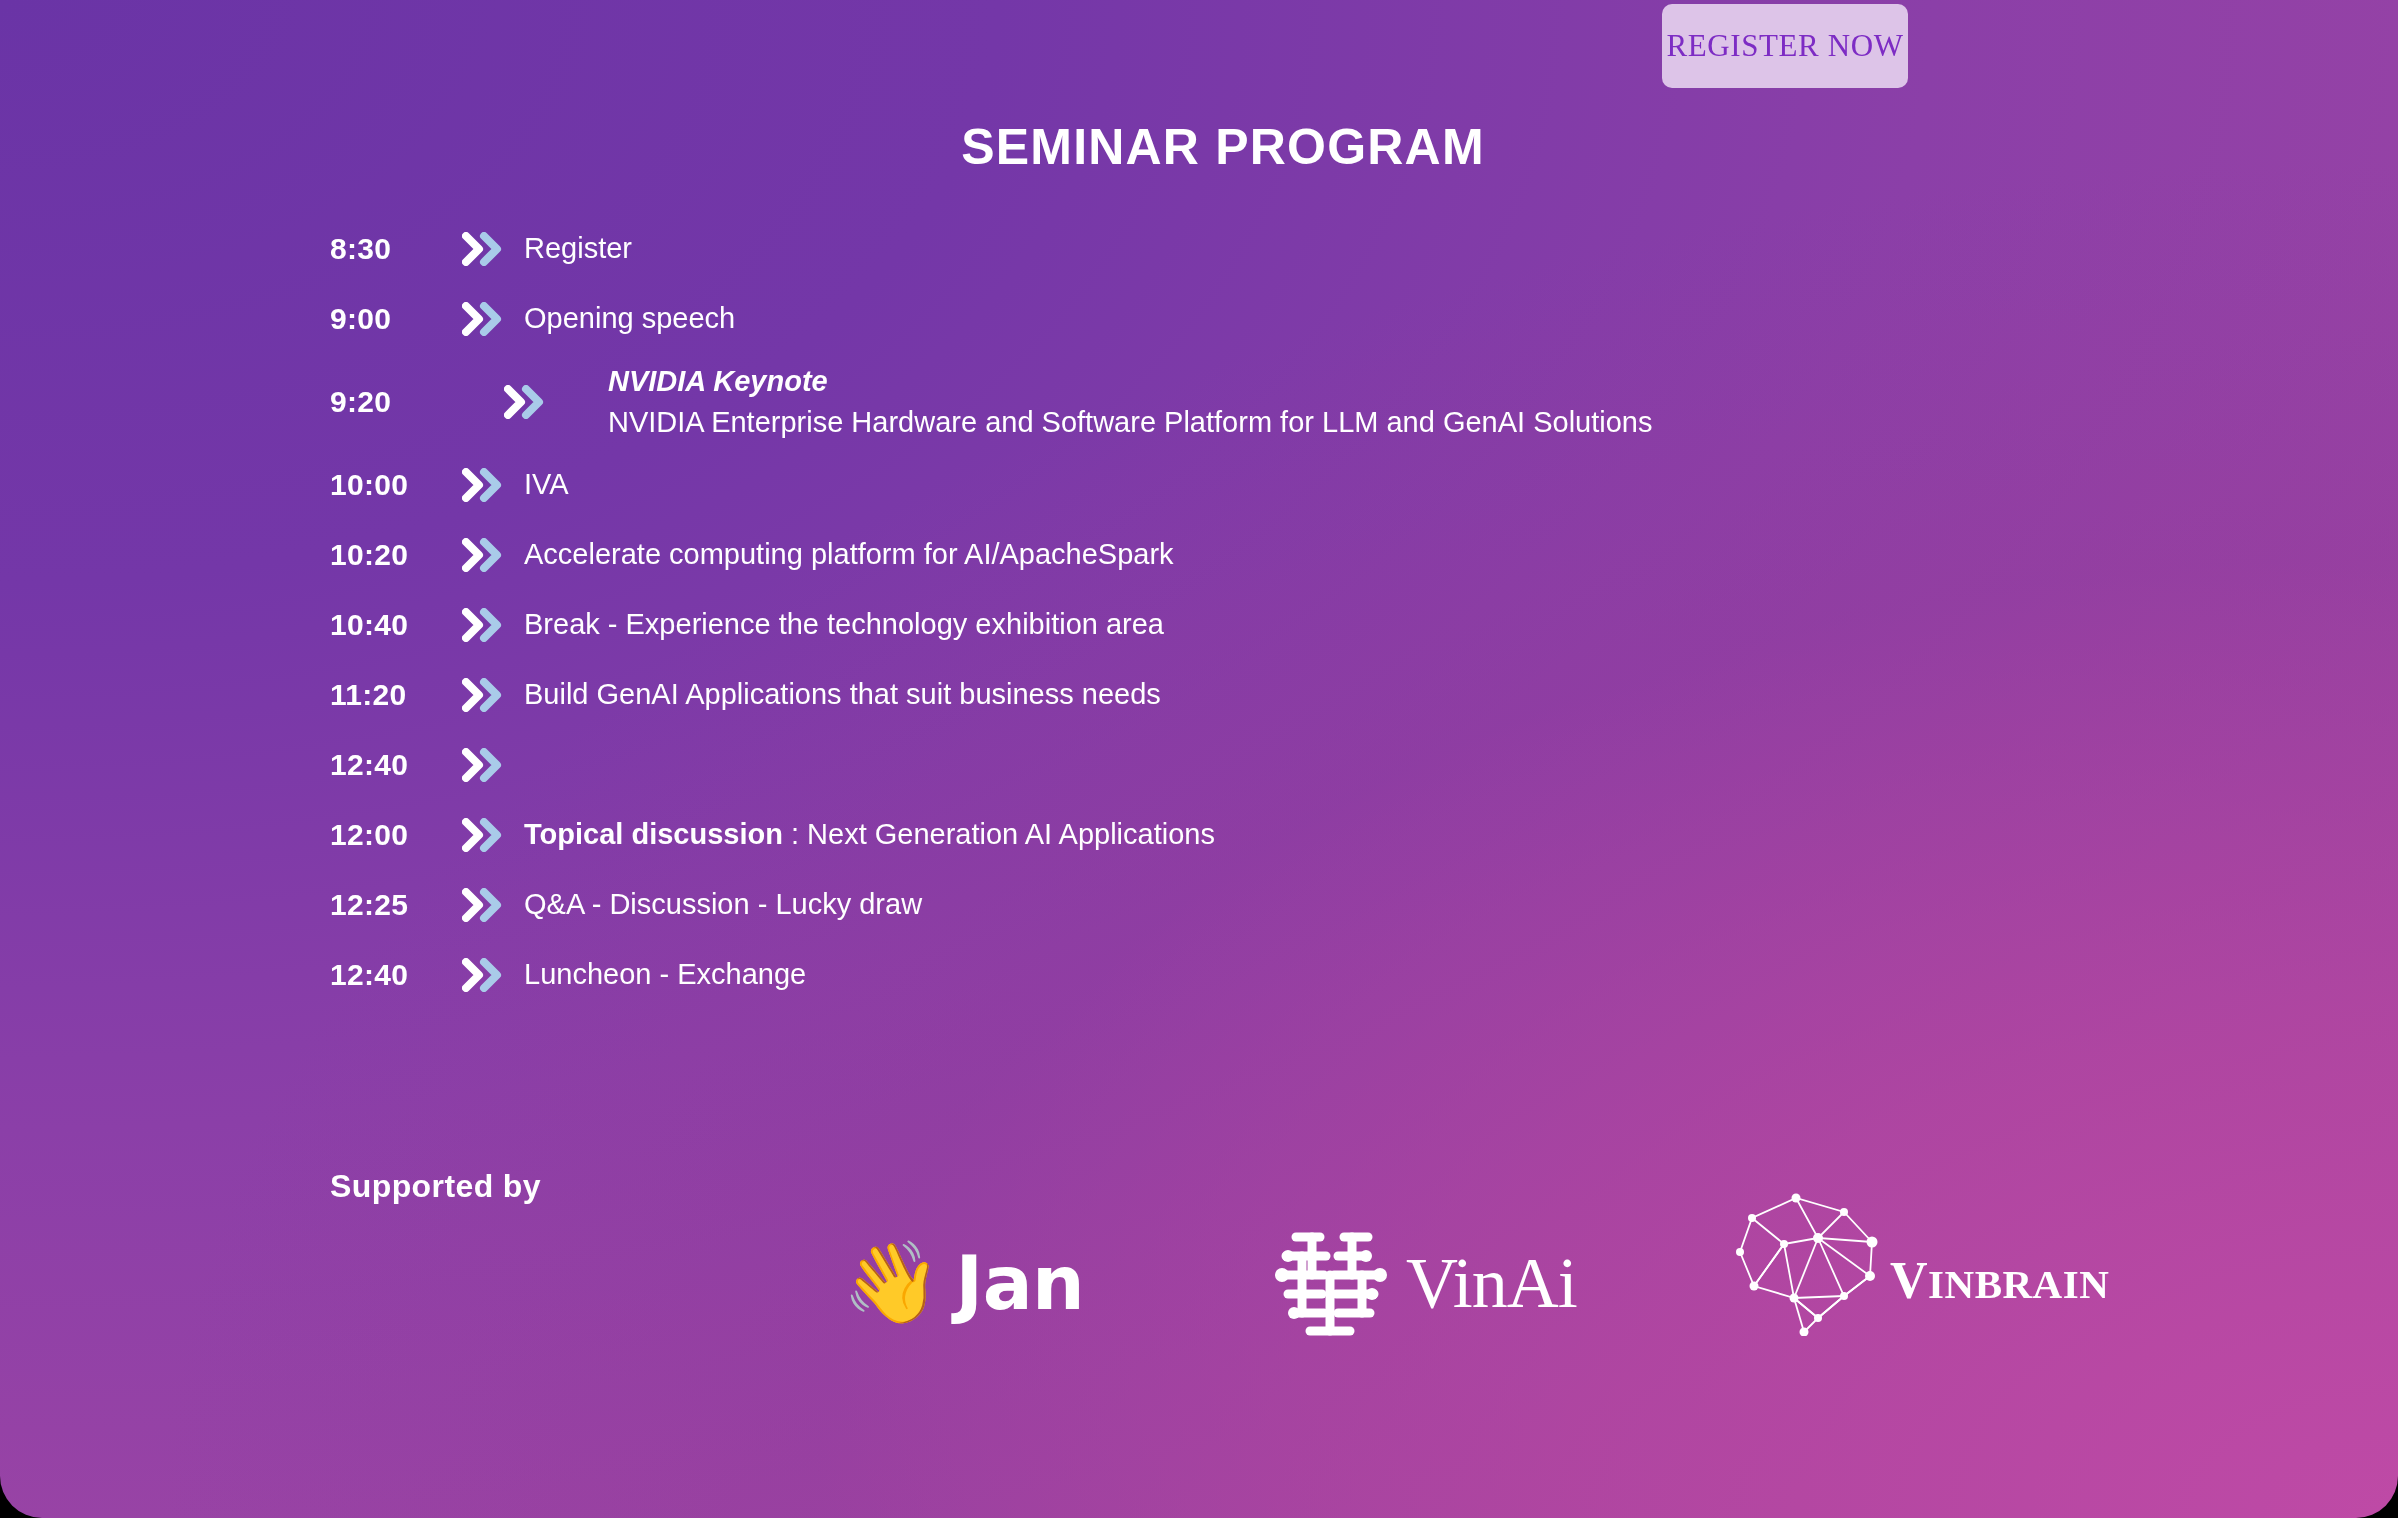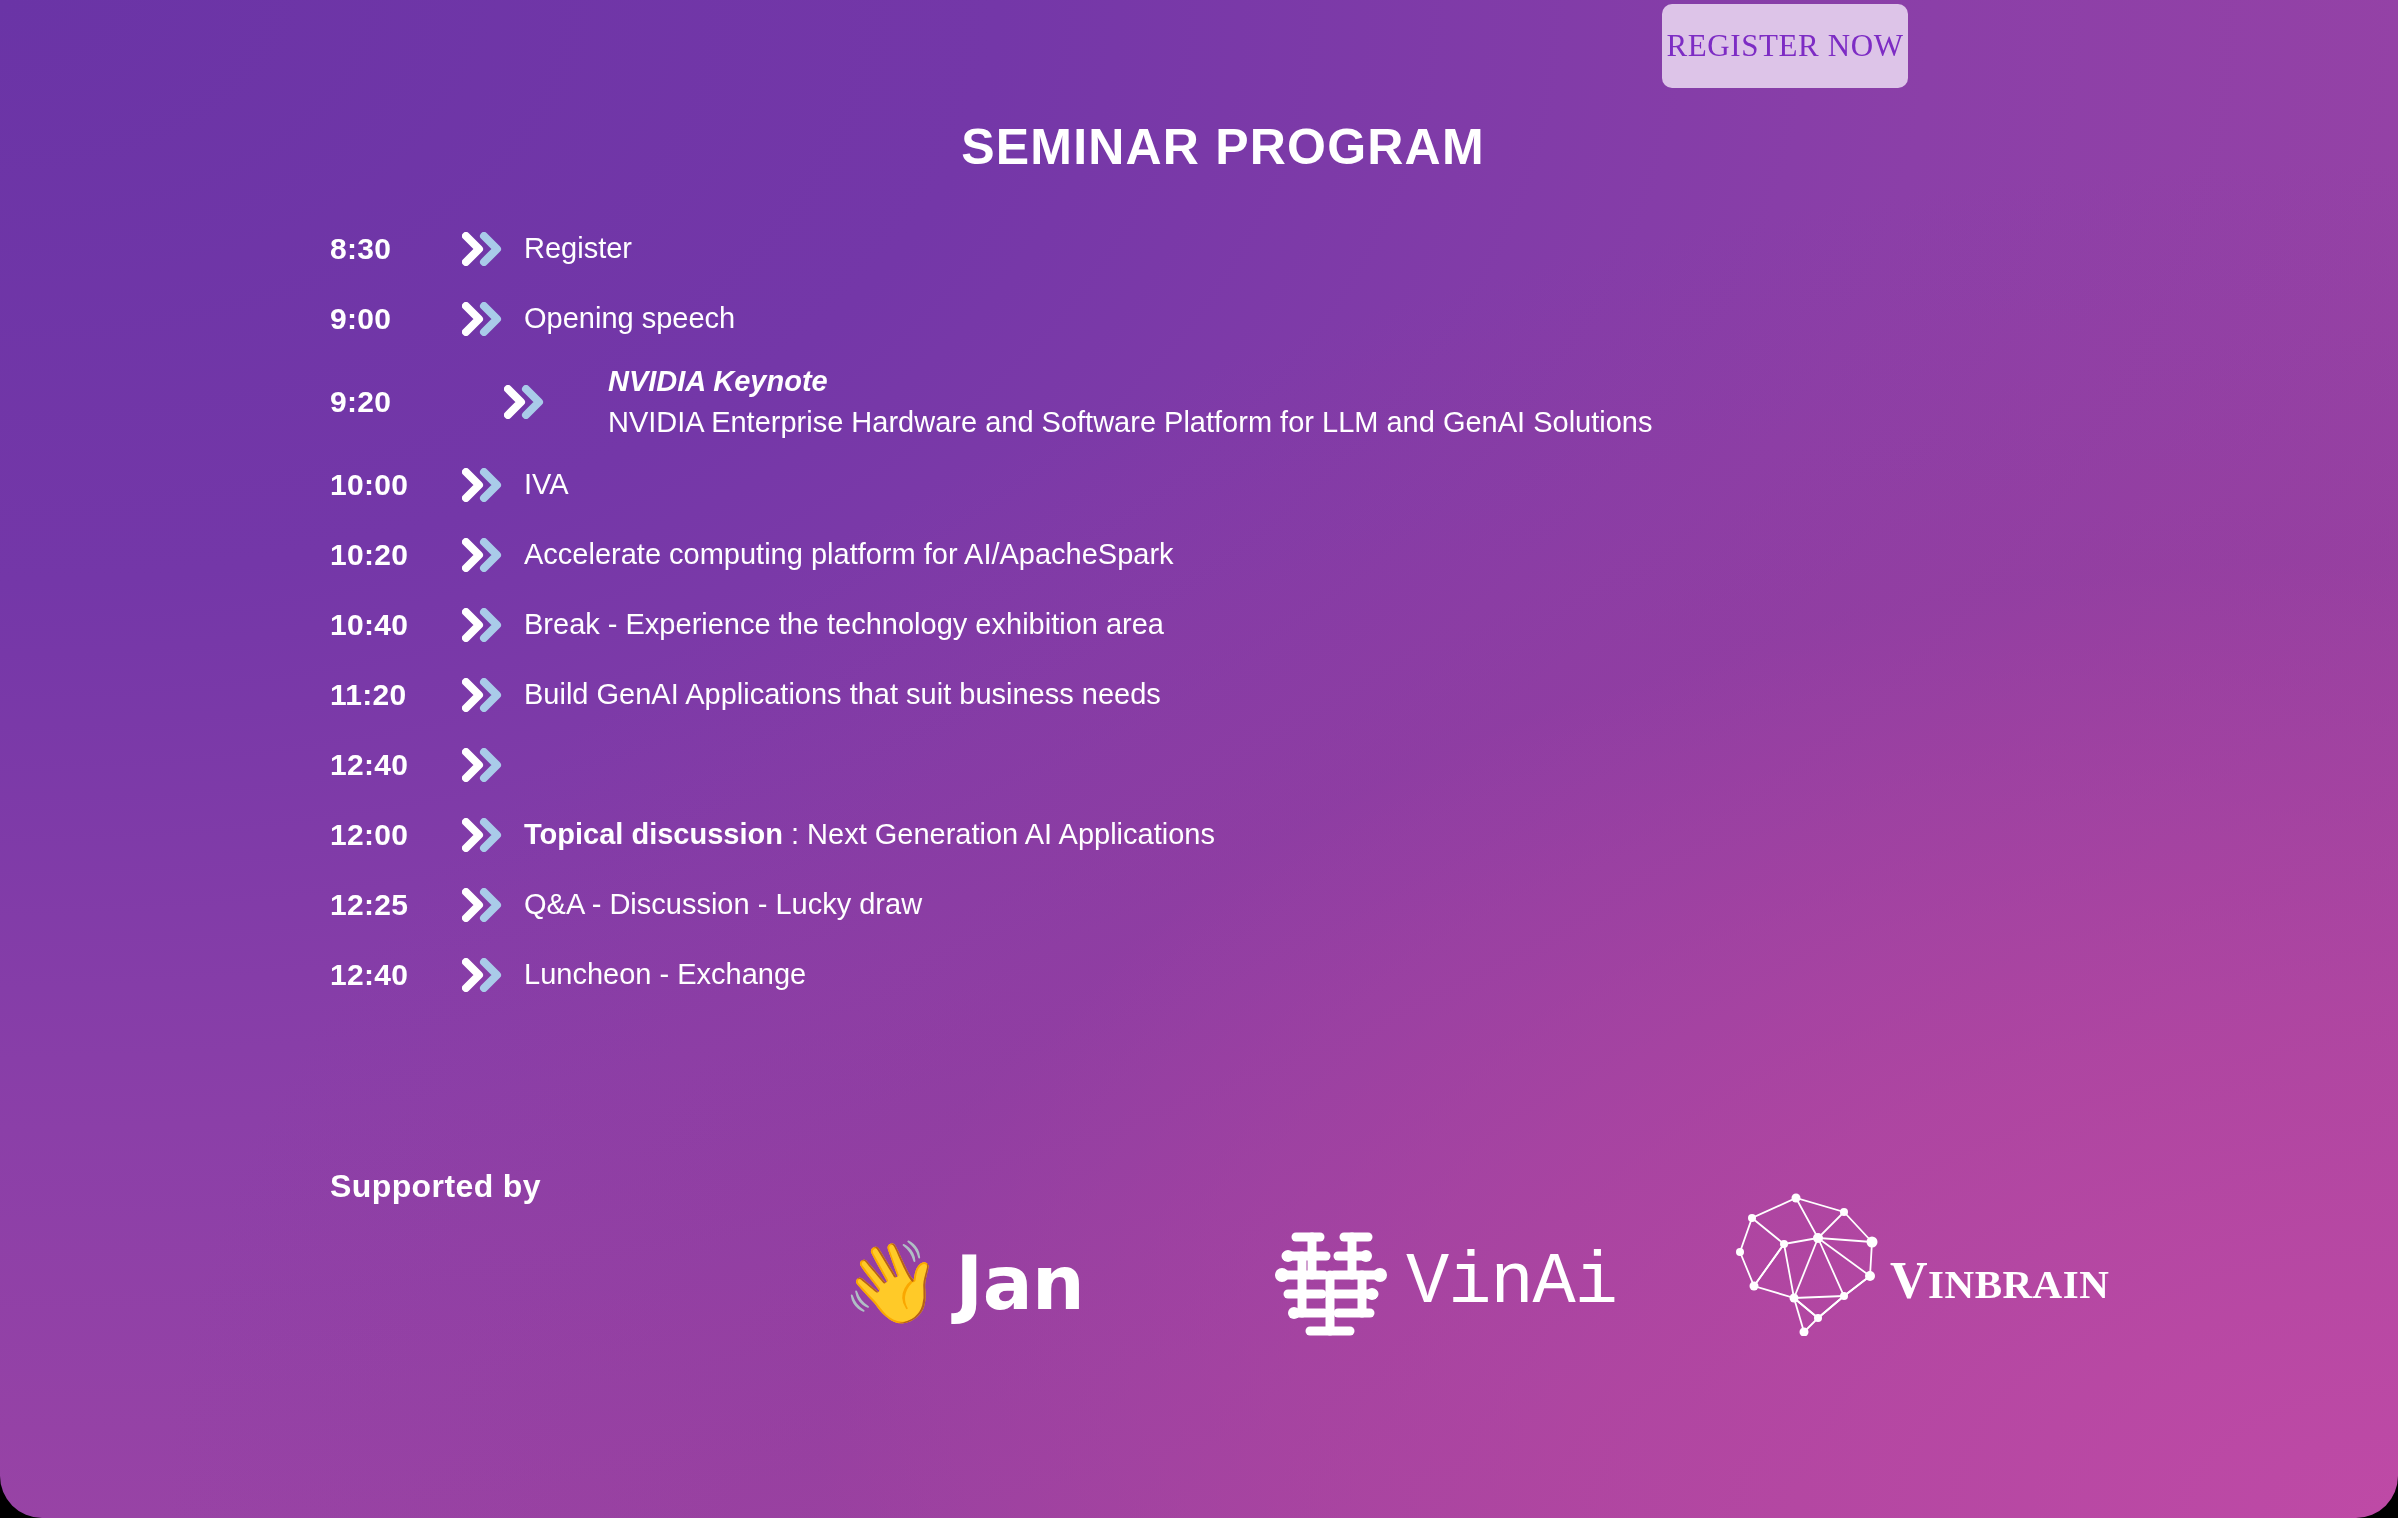--- a/index.html
+++ b/index.html
@@ -164,21 +164,21 @@
     font-family: "DejaVu Sans", sans-serif;
   }
 
   
   .vinai-word {
     color: #ffffff;
     font-size: 72px;
     font-weight: 500;
     letter-spacing: -1px;
     margin-left: 14px;
-    font-family: Liberation Mono, monospace;
+    font-family: Liberation Serif, serif;
   }
 
   
   .vinbrain-word {
     color: #ffffff;
     font-family: "Liberation Serif", serif;
     font-weight: bold;
     letter-spacing: 0.5px;
     margin-left: -12px;
     align-self: flex-end;

